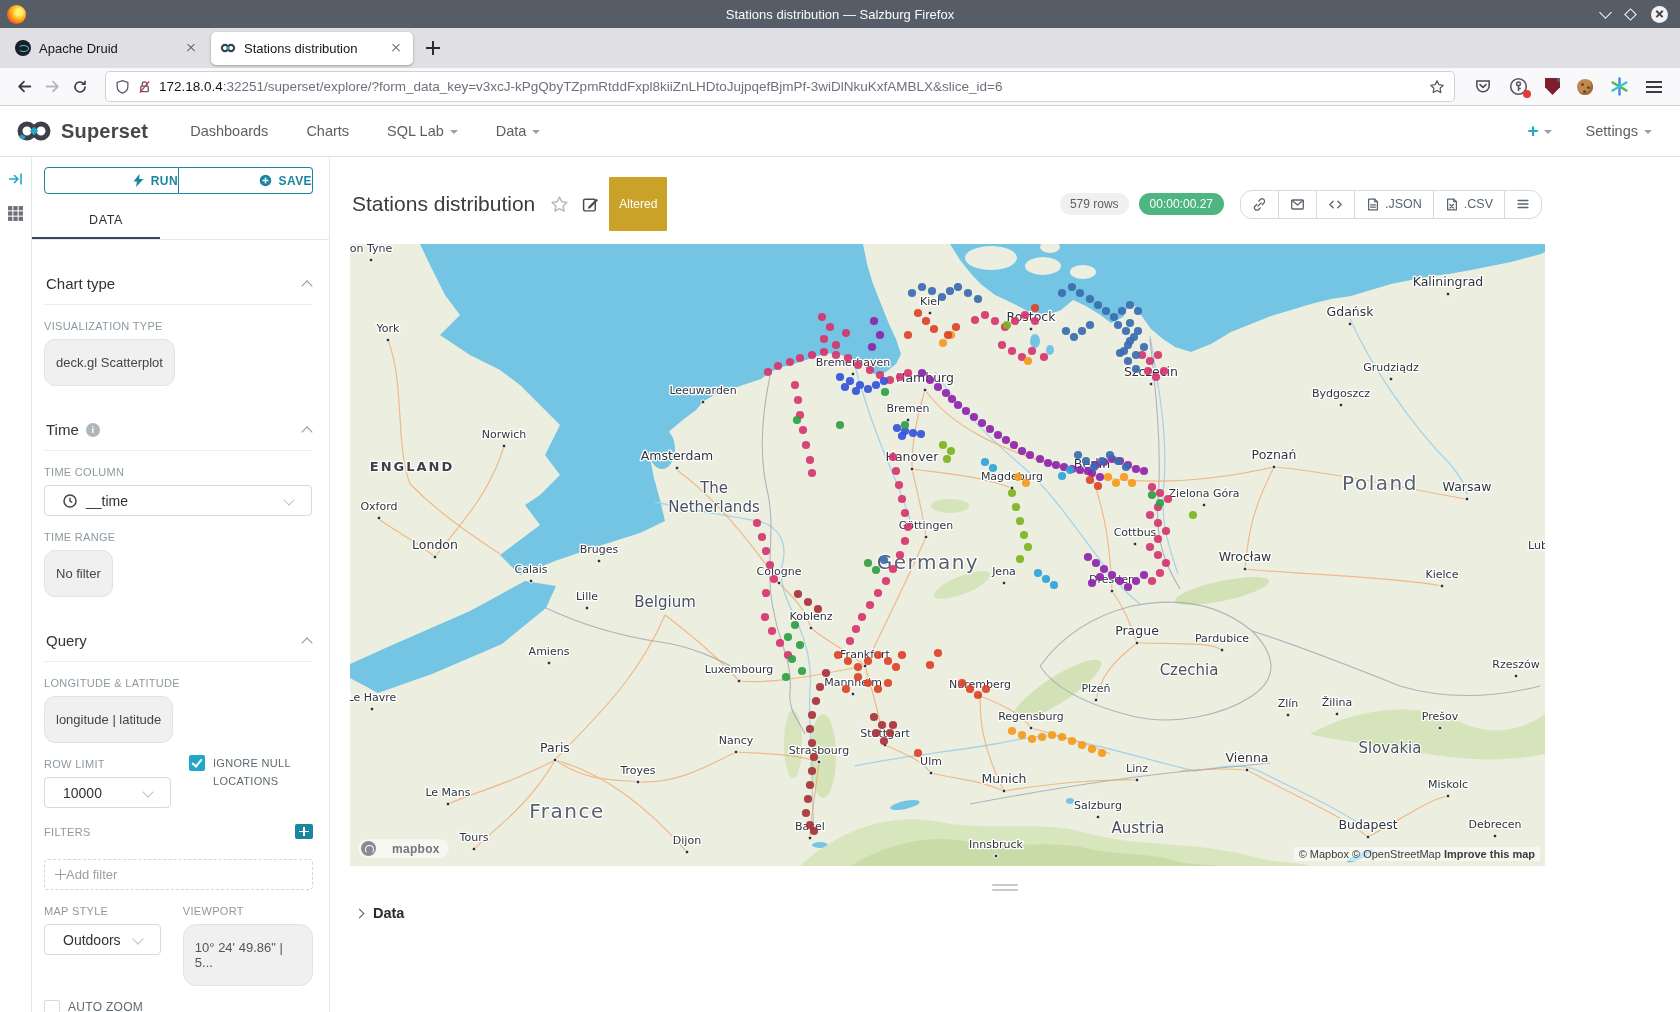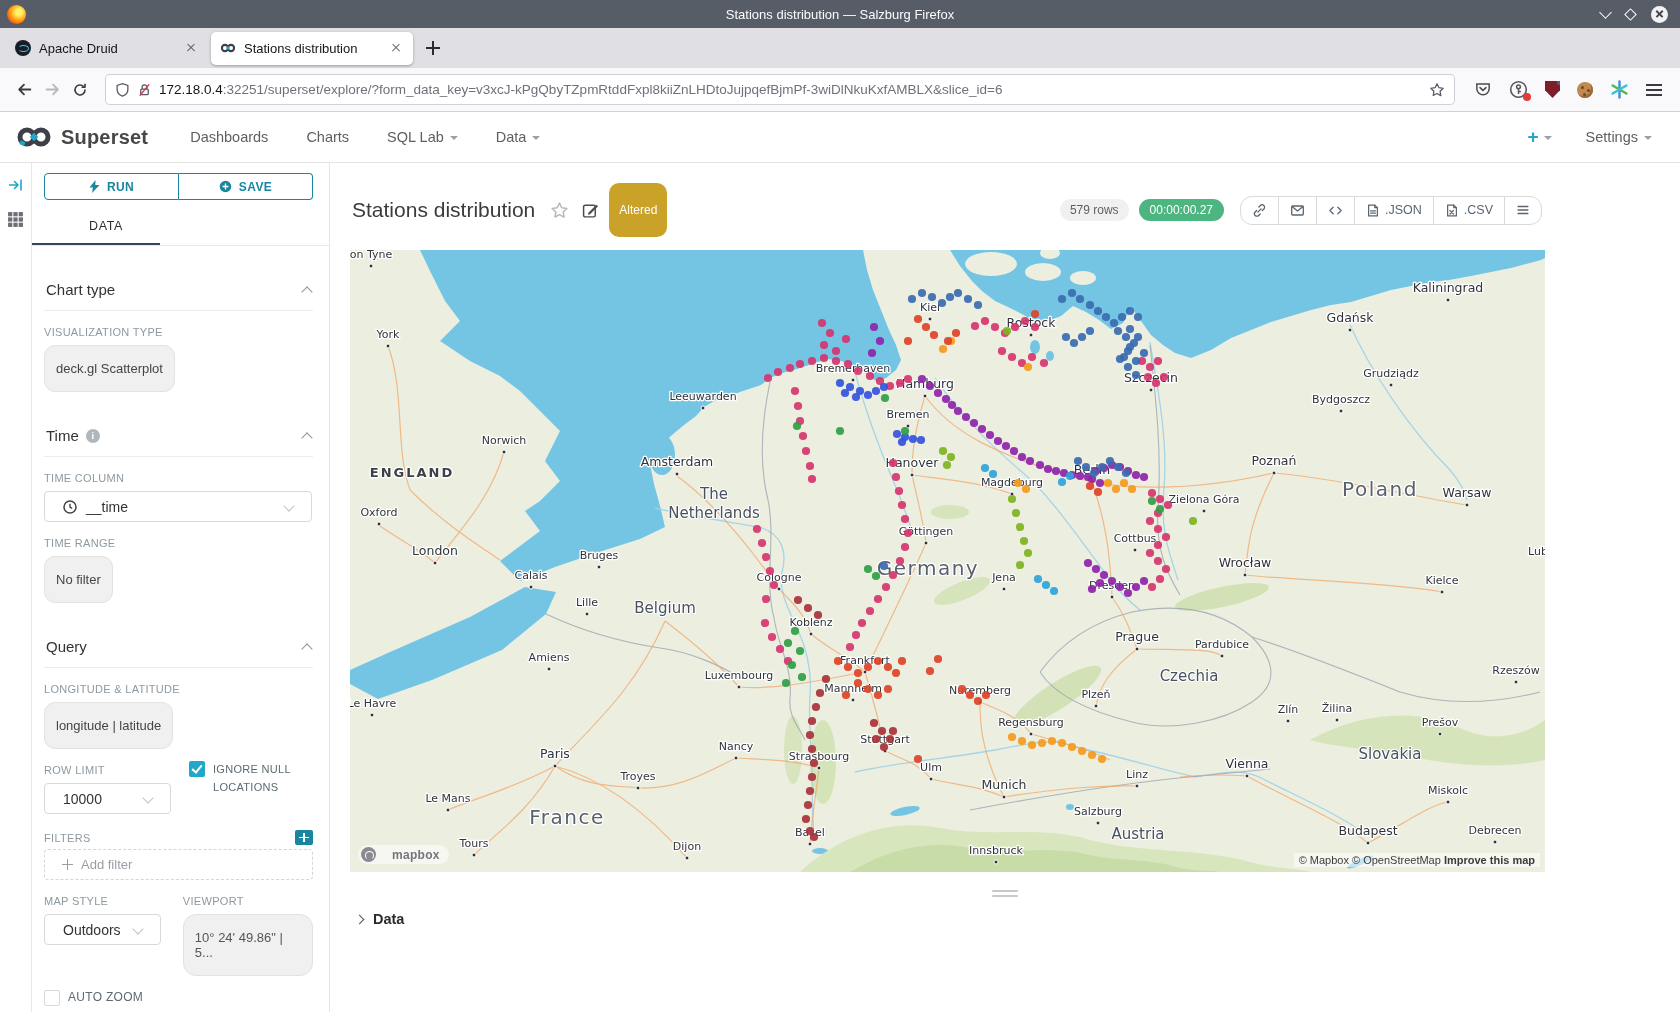--- a/index.html
+++ b/index.html
@@ -22,21 +22,21 @@
 .tab-label{flex:1;font-size:13px;color:#15141a;white-space:nowrap;overflow:hidden;margin-left:8px}
 .tab-close{width:16px;height:16px;position:relative;opacity:.75}
 .tab-close:before,.tab-close:after{content:"";position:absolute;left:3px;right:3px;top:7px;height:1.4px;background:#3a3a42}
 .tab-close:before{transform:rotate(45deg)}.tab-close:after{transform:rotate(-45deg)}
 .fav-druid{width:16px;height:16px;border-radius:50%;background:#1c1c26;position:relative;flex:none}
 .fav-druid:before{content:"";position:absolute;left:3px;top:5px;width:9px;height:5px;border:1.5px solid #31d2e8;border-radius:50%;border-left-color:transparent}
 .newtab{width:26px;height:26px;position:relative;margin-left:4px}
 .newtab:before{content:"";position:absolute;left:6px;right:6px;top:12px;height:1.6px;background:#2b2b33}
 .newtab:after{content:"";position:absolute;top:6px;bottom:6px;left:12px;width:1.6px;background:#2b2b33}
 
-.navtoolbar{height:44px;background:#f9f9fb;border-bottom:1px solid #d0d0d6;display:flex;align-items:center;padding:16px 10px}
+.navtoolbar{height:38px;background:#f9f9fb;border-bottom:1px solid #d0d0d6;display:flex;align-items:center;padding:16px 10px}
 .nav-ic{width:28px;height:28px;display:flex;align-items:center;justify-content:center;flex:none}
 .urlbar{flex:1;height:29px;background:#fff;border-radius:4px;margin:0 12px;display:flex;align-items:center;padding:0 9px;box-shadow:0 0 0 1px #cfcfd8}
 .url-text{flex:1;font-size:13.5px;white-space:nowrap;overflow:hidden;margin-left:7px}
 .url-host{color:#15141a}.url-rest{color:#70707c}
 .ext-row{display:flex;align-items:center;gap:17px;padding:0 8px}
 .ublock{width:15px;height:17px;background:#7e1e2c;clip-path:polygon(0 0,100% 0,100% 55%,50% 100%,0 55%);position:relative}
 .ublock-badge{position:absolute;top:-6px;right:-8px;background:#5d6269;color:#fff;font-size:9px;padding:0 3px;border-radius:2px}
 .cookie{width:16px;height:16px;border-radius:50%;background:#c08a4f;box-shadow:inset -2px -2px 0 #9a6a38;position:relative}
 .cookie:before{content:"";position:absolute;left:4px;top:4px;width:3px;height:3px;border-radius:50%;background:#6d4726;box-shadow:6px 3px 0 #6d4726,2px 7px 0 #6d4726}
 .hamb{width:16px;height:12px;border-top:2px solid #3a3a42;border-bottom:2px solid #3a3a42;position:relative}
@@ -48,21 +48,21 @@
 .snav{display:flex;align-items:center;gap:38px;margin-left:42px}
 .snav-item{font-size:14.5px;color:#5f5f5f;display:flex;align-items:center;gap:6px}
 .caret{width:0;height:0;border-left:4px solid transparent;border-right:4px solid transparent;border-top:4.5px solid #9aa0a6;margin-top:2px}
 .sright{margin-left:auto;display:flex;align-items:center;gap:34px;padding-right:12px}
 .plus-menu{color:#20a7c9;font-size:19px;font-weight:700;display:flex;align-items:center;gap:5px}
 
 .main{display:flex;height:855px;position:relative}
 .rail{width:32px;border-right:1px solid #e8e8e8;padding-top:14px;display:flex;flex-direction:column;align-items:center;gap:18px;flex:none}
 .ctrl{width:298px;border-right:1px solid #e6e6e6;padding:10px 16px 0 12px;flex:none;overflow:hidden}
 .btn-row{display:flex}
-.obtn{flex:1;height:27px;border:1px solid #1a85a0;color:#1a85a0;font-weight:700;font-size:12px;letter-spacing:.4px;display:flex;align-items:center;justify-content:center;gap:7px;background:#fff}
+.obtn{flex:1;height:27px;border:1px solid #1a85a0;color:#1a85a0;font-weight:700;font-size:12px;letter-spacing:.4px;display:flex;align-items:center;justify-content:flex-end;gap:7px;background:#fff}
 .obtn.run{border-radius:4px 0 0 4px}
 .obtn.save{border-radius:0 4px 4px 0;border-left:none}
 .tabrow{margin-top:16px;position:relative;height:30px}
 .tabrow .tl{font-size:12.5px;color:#2f2f2f;letter-spacing:.6px;margin-left:45px}
 .tab-ind{position:absolute;left:-12px;bottom:0;width:128px;height:3px;background:#37455e}
 .tab-line{position:absolute;left:-12px;right:-16px;bottom:0;height:1px;background:#e8e8e8}
 .sec-h{display:flex;justify-content:space-between;align-items:center;padding:11px 2px 12px;border-bottom:1px solid #ececec;margin-top:24px}
 .sec-h .t{font-size:15px;color:#333;display:flex;align-items:center;gap:7px}
 .chev{width:8px;height:8px;border-right:1.6px solid #8e959b;border-bottom:1.6px solid #8e959b;flex:none}
 .chev.up{transform:rotate(-135deg);margin-top:4px}
@@ -79,33 +79,33 @@
 .qcol-r{margin-left:18px;padding-top:12px}
 .cb{width:16px;height:16px;border-radius:2px;flex:none}
 .cb.on{background:#20a7c9;position:relative}
 .cb.on:after{content:"";position:absolute;left:5px;top:2px;width:4px;height:8px;border-right:2px solid #fff;border-bottom:2px solid #fff;transform:rotate(40deg)}
 .cb.off{background:#fff;border:1px solid #d9d9d9}
 .cbl{font-size:11px;color:#5d6a71;letter-spacing:.3px;line-height:1.6}
 .filters-h{display:flex;align-items:center;justify-content:space-between;margin-top:16px}
 .plusbtn{width:18px;height:15px;background:#1a85a0;border-radius:2px;position:relative}
 .plusbtn:before{content:"";position:absolute;left:4px;right:4px;top:6.6px;height:1.8px;background:#fff}
 .plusbtn:after{content:"";position:absolute;top:3px;bottom:3px;left:8.1px;width:1.8px;background:#fff}
-.addfilter{margin-top:4px;border:1.5px dashed #d5d5d5;border-radius:4px;height:31px;display:flex;align-items:center;gap:8px;padding:0 17px;color:#9aa0a6;font-size:13px}
+.addfilter{margin-top:20px;border:1.5px dashed #d5d5d5;border-radius:4px;height:31px;display:flex;align-items:center;padding:0 10px;color:#9aa0a6;font-size:13px}
 .af-plus{width:11px;height:11px;position:relative}
 .af-plus:before{content:"";position:absolute;left:0;right:0;top:4.6px;height:1.6px;background:#9aa0a6}
 .af-plus:after{content:"";position:absolute;top:0;bottom:0;left:4.6px;width:1.6px;background:#9aa0a6}
 .maprow{display:flex}
 .mcol-l{width:120px}
 .mcol-r{margin-left:22px}
 .azrow{display:flex;align-items:center;gap:8px;margin-top:12px}
 
 .chartarea{flex:1;background:#fff;overflow:hidden}
 .chart-h{display:flex;align-items:center;padding:20px 138px 6px 22px}
 .c-title{font-size:21px;color:#3b3b3b}
-.altered{background:#c9a227;color:#fff;font-size:12px;padding:20px 10px;border-radius:10px;margin-left:10px}
+.altered{background:#c9a227;color:#fff;font-size:12px;padding:20px 10px;border-radius:1px;margin-left:10px}
 .h-right{margin-left:auto;display:flex;align-items:center;gap:10px}
 .rows-pill{background:#f0f0f0;color:#5f5f5f;font-size:12px;padding:4px 10px;border-radius:11px}
 .timer-pill{background:#4db580;color:#fff;font-size:12px;padding:4px 11px;border-radius:12px}
 .btn-group{display:flex;border:1px solid #d9d9d9;border-radius:12px;overflow:hidden;margin-left:6px}
 .bg-item{padding:6px 11px;display:flex;align-items:center;gap:5px;color:#5a6570;font-size:12.5px;border-left:1px solid #d9d9d9}
 .bg-item:first-child{border-left:none}
 .mapwrap{margin:7px 0 0 20px;width:1195px;height:622px;position:relative;overflow:hidden;background:#eceee0}
 .mapwrap svg{position:absolute;inset:0}
 .lbl{fill:#30343a;paint-order:stroke;stroke:#fff;stroke-width:2.6px;stroke-linejoin:round;text-anchor:middle;font-family:"DejaVu Sans",sans-serif}
 .lbl.sm{font-size:11px}

